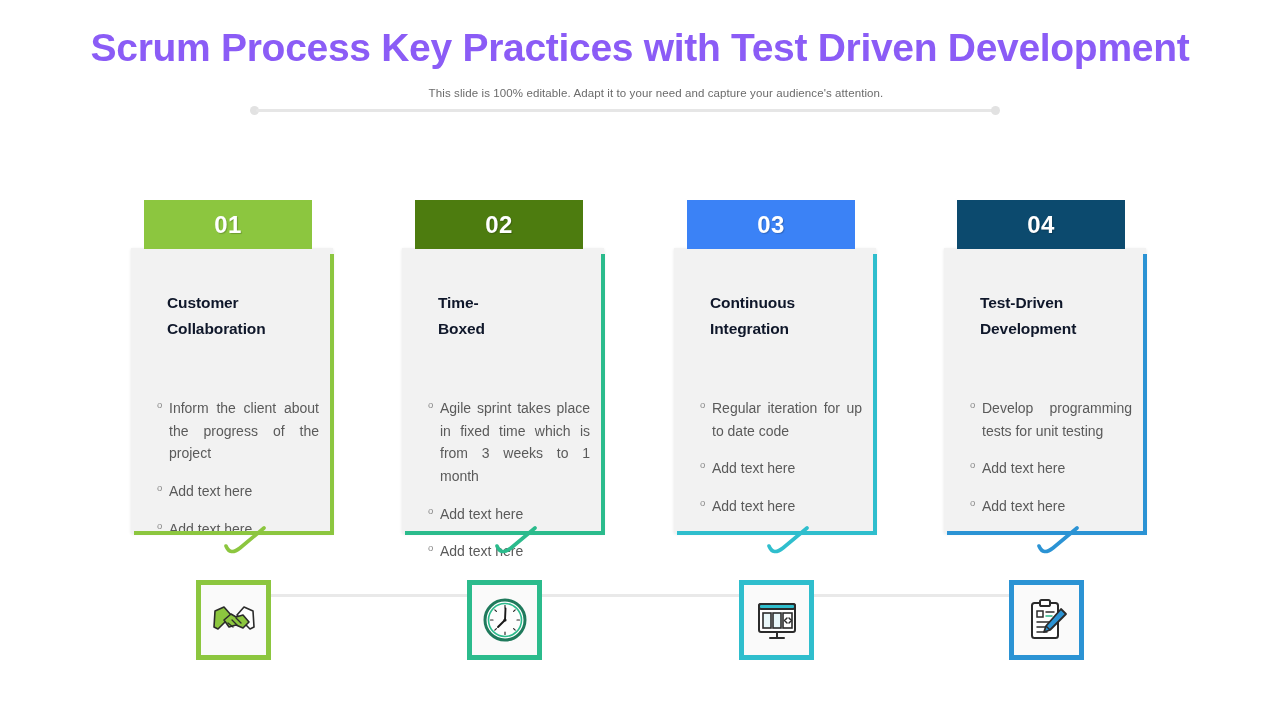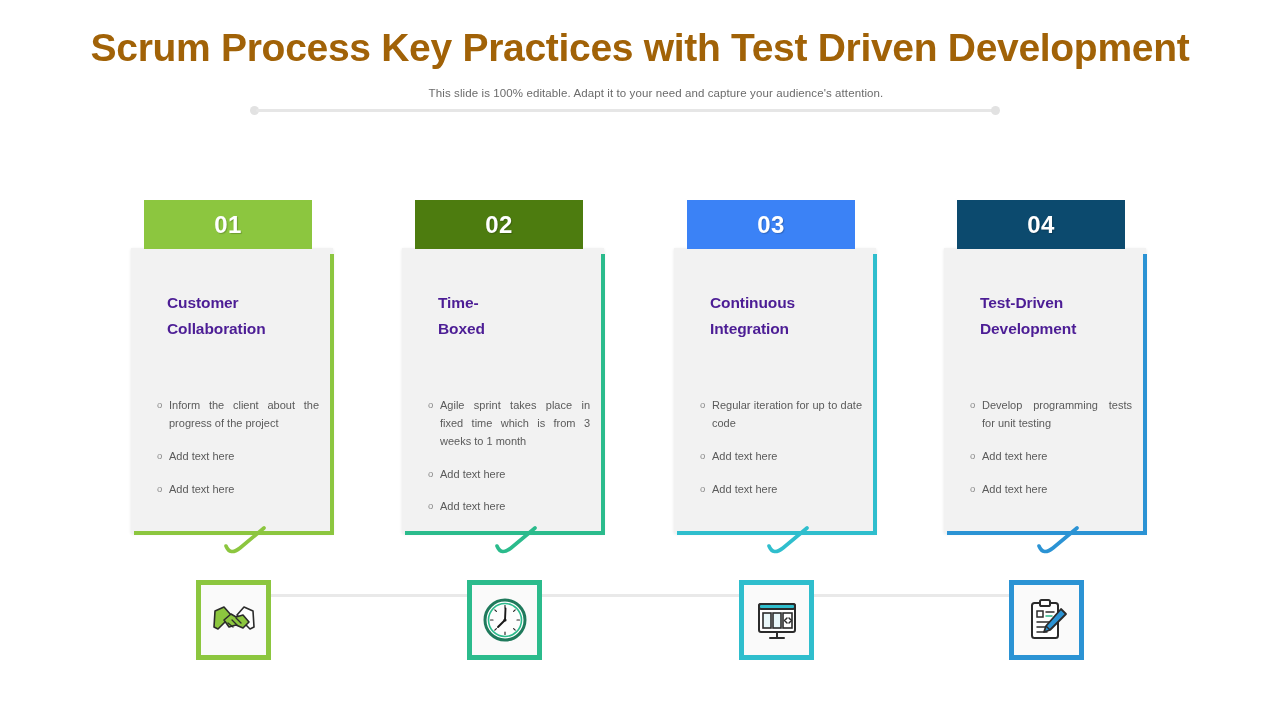--- a/index.html
+++ b/index.html
@@ -5,21 +5,21 @@
   * { margin:0; padding:0; box-sizing:border-box; }
   html,body { width:1280px; height:720px; background:#ffffff; overflow:hidden; }
   body { font-family:"Liberation Sans", sans-serif; }
 
   .slide { position:relative; width:1280px; height:720px; background:#fff; }
 
   
   .title {
     position:absolute; left:0; top:26px; width:1280px;
     text-align:center;
-    font-size:39px; font-weight:700; color:#a16207;
+    font-size:39px; font-weight:700; color:#8b5cf6;
     letter-spacing:-0.3px; white-space:nowrap;
   }
   .subtitle {
     position:absolute; left:0; top:87px; width:1280px;
     text-align:center; font-size:11.5px; color:#6b6b6b;
     letter-spacing:0.1px;
     padding-left:32px;
   }
   .divider { position:absolute; left:250px; top:106px; width:750px; height:8px; }
   .divider .bar {
@@ -63,32 +63,32 @@
   }
   
   .accent-bottom {
     position:absolute; left:3px; top:331px; width:200px; height:4px; z-index:4;
   }
   
   .tail { position:absolute; left:75px; top:326px; width:70px; height:32px; z-index:5; }
 
   .panel h3 {
     margin:42px 0 0 36px;
-    font-size:15.5px; font-weight:700; color:#4c1d95;
+    font-size:15.5px; font-weight:700; color:#0f172a;
     line-height:1.65;
     letter-spacing:-0.1px;
   }
   .bullets { margin:56px 0 0 26px; width:164px; }
   .bullet { display:flex; margin-bottom:15px; }
   .bullet .o {
     flex:0 0 auto; width:12px; font-size:9.5px; color:#8a8a8a;
     line-height:1.62; font-family:"Liberation Sans", sans-serif;
   }
   .bullet .txt {
-    font-size:11px; color:#5a5a5a; line-height:1.62;
+    font-size:14px; color:#5a5a5a; line-height:1.62;
     text-align:justify; width:150px;
   }
 
   
   .iconstrip { position:absolute; left:0; top:580px; width:1280px; height:85px; }
   .strip-line {
     position:absolute; left:200px; top:14px; width:880px; height:3px;
     background:#e9e9e9; z-index:1;
   }
   .icon-box {

